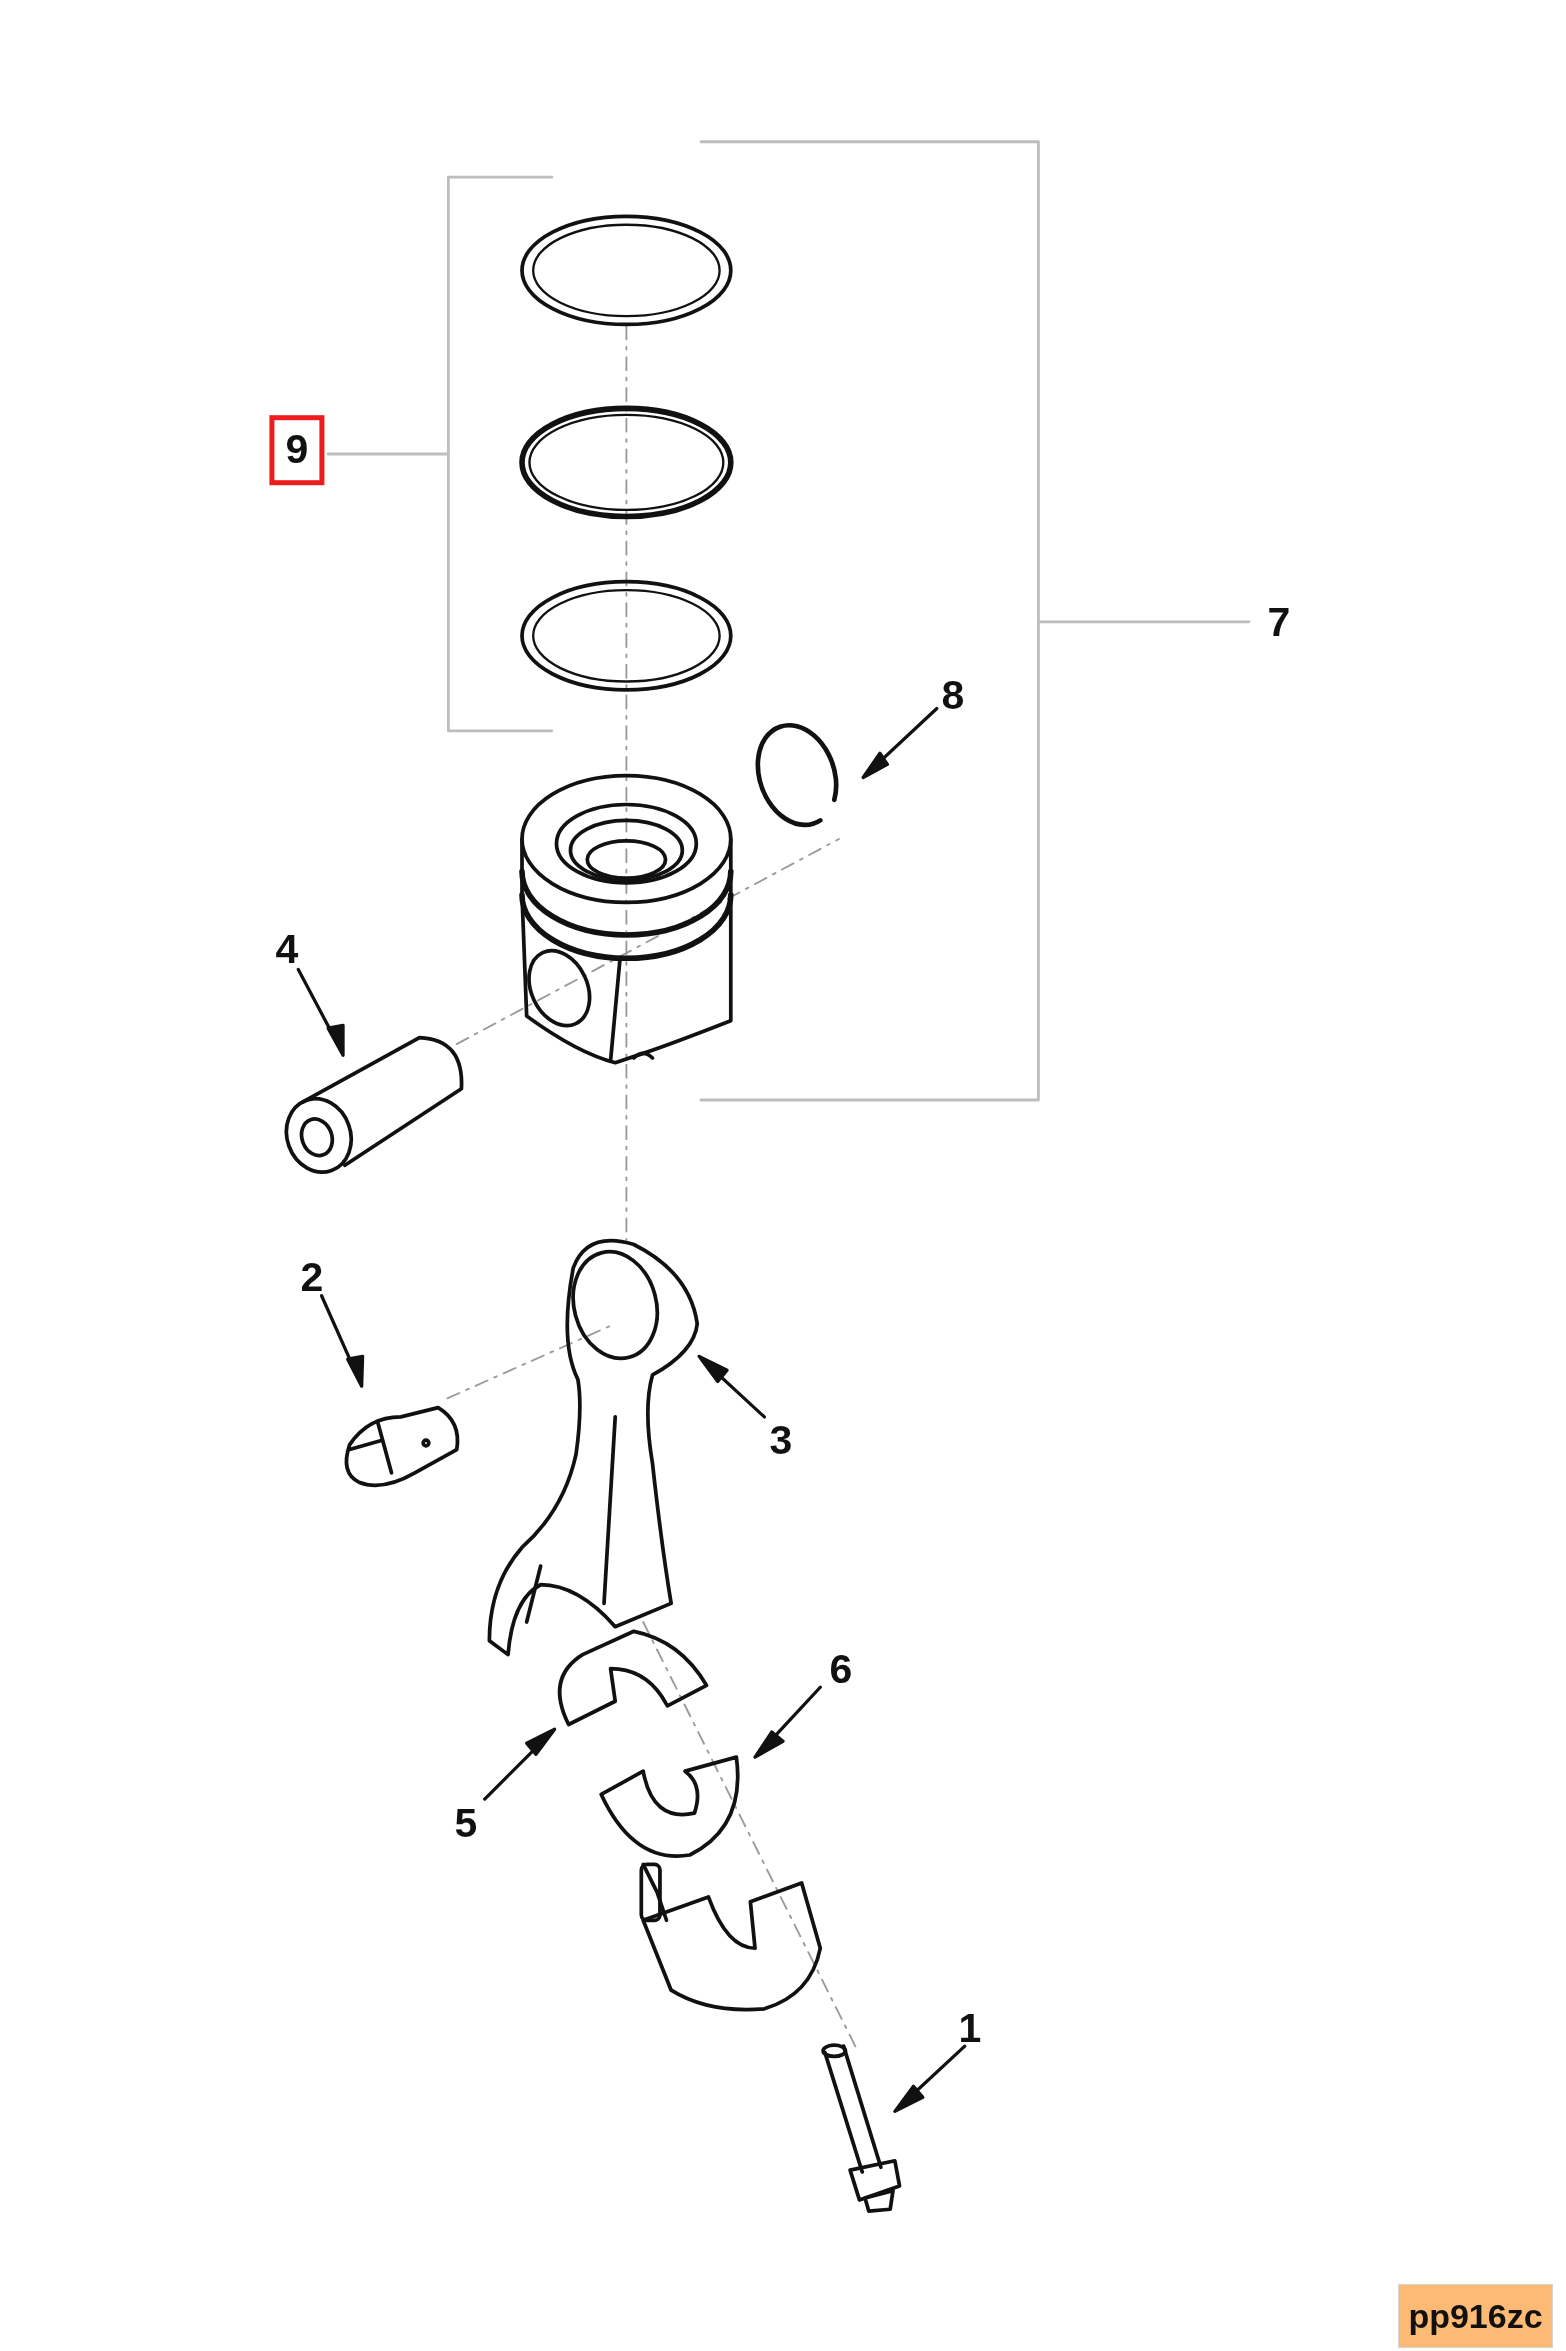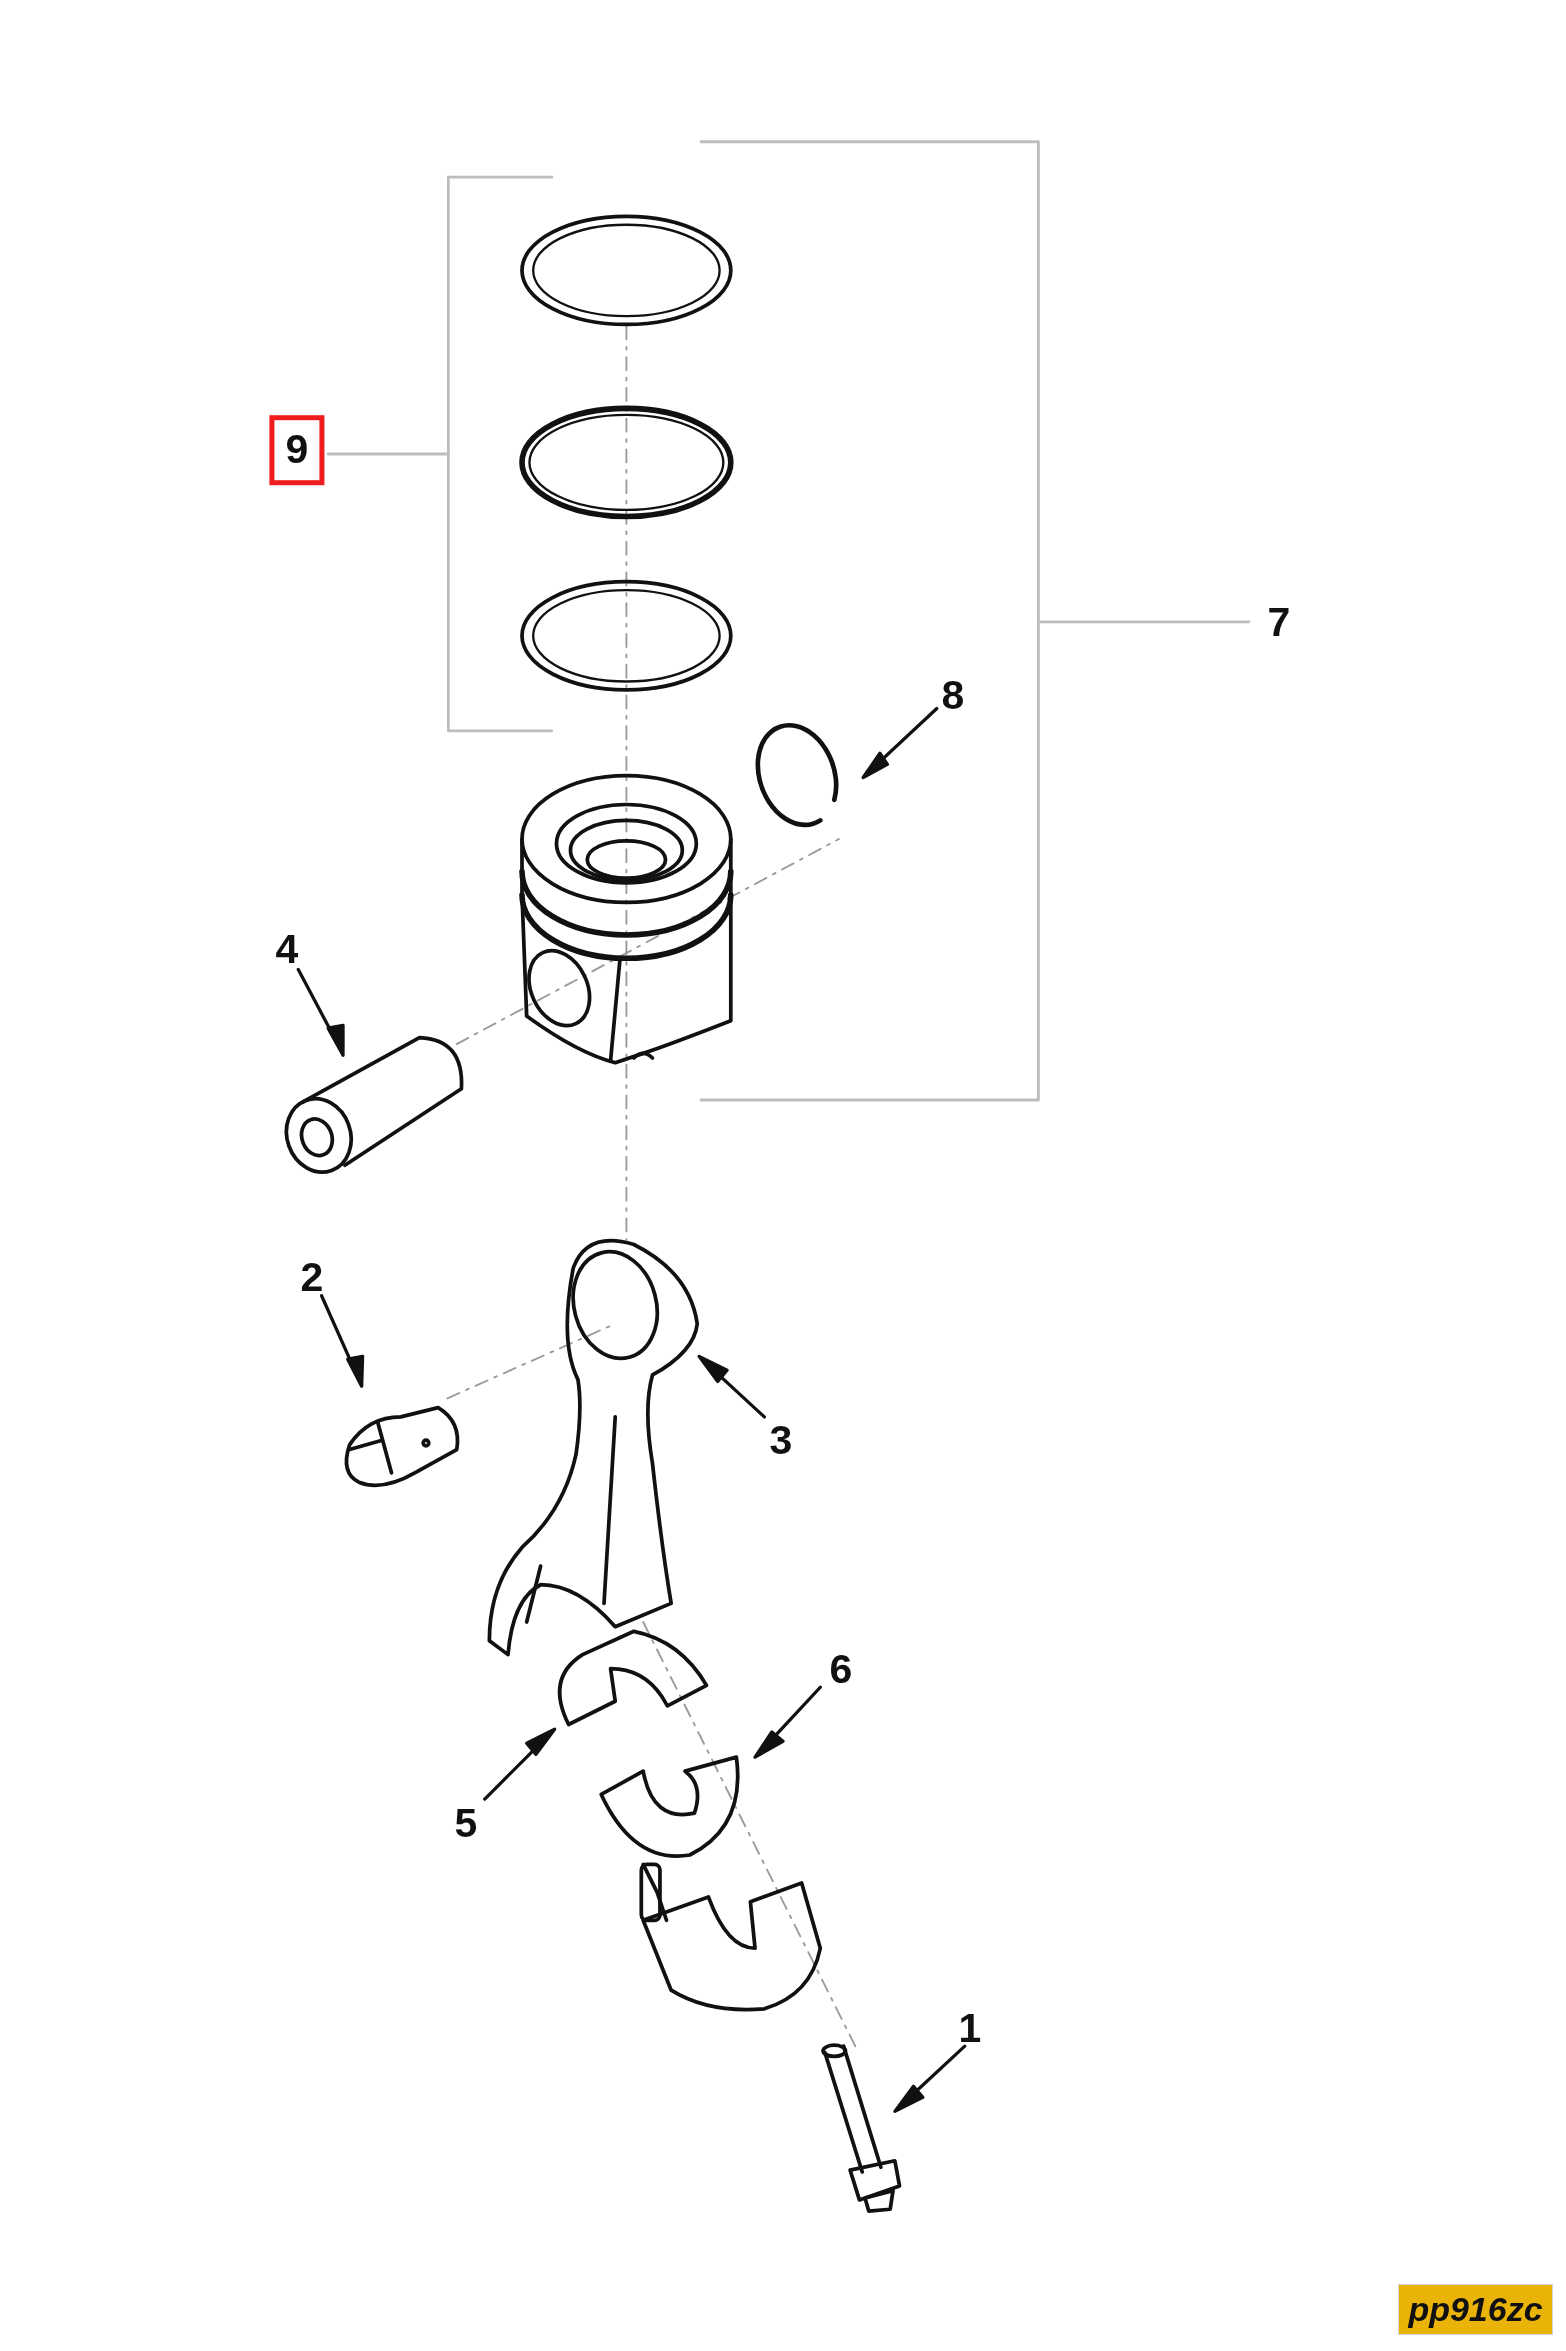--- a/index.html
+++ b/index.html
@@ -2,24 +2,24 @@
 <html style="font-size:15px"><head>
 <meta charset="utf-8">
 <style>
   html, body { margin: 0; padding: 0; background: #ffffff; }
   body { width: 1566px; height: 2351px; position: relative; overflow: hidden;
          font-family: "Liberation Sans", "DejaVu Sans", sans-serif; }
   #diagram { position: absolute; left: 0; top: 0; width: 1566px; height: 2351px; }
   .callout { position: absolute; font-weight: bold; font-size: 41px; color: #111;
              line-height: 1; transform: translate(-50%, -50%); }
   .callout.highlight { border: 5.6px solid #ee1c1c; padding: 9.3px 11.2px; background: #fff; }
-  .figure-id { position: absolute; left: 1398px; top: 2284px; width: 155px; height: 51px;
+  .figure-id { position: absolute; left: 1398px; top: 2284px; width: 155px; height: 64px;
                border: 1.9px solid #d4d4d4; box-sizing: border-box; display: flex;
                align-items: center; justify-content: center; font-weight: bold;
-               font-size: 34px; color: #111; background: #eab308; font-style: italic; }
+               font-size: 34px; color: #111; background: #fdba74; }
 </style>
 </head>
 <body>
 
 <svg id="diagram" viewBox="0 0 1680 2522" xmlns="http://www.w3.org/2000/svg">
   <g fill="none" stroke="#111" stroke-width="4" stroke-linecap="round" stroke-linejoin="round">
 
     <g stroke="#bdbdbd" stroke-width="3">
       <polyline points="592,190 481,190 481,784 592,784"></polyline>
       <line x1="481" y1="487" x2="352" y2="487"></line>

